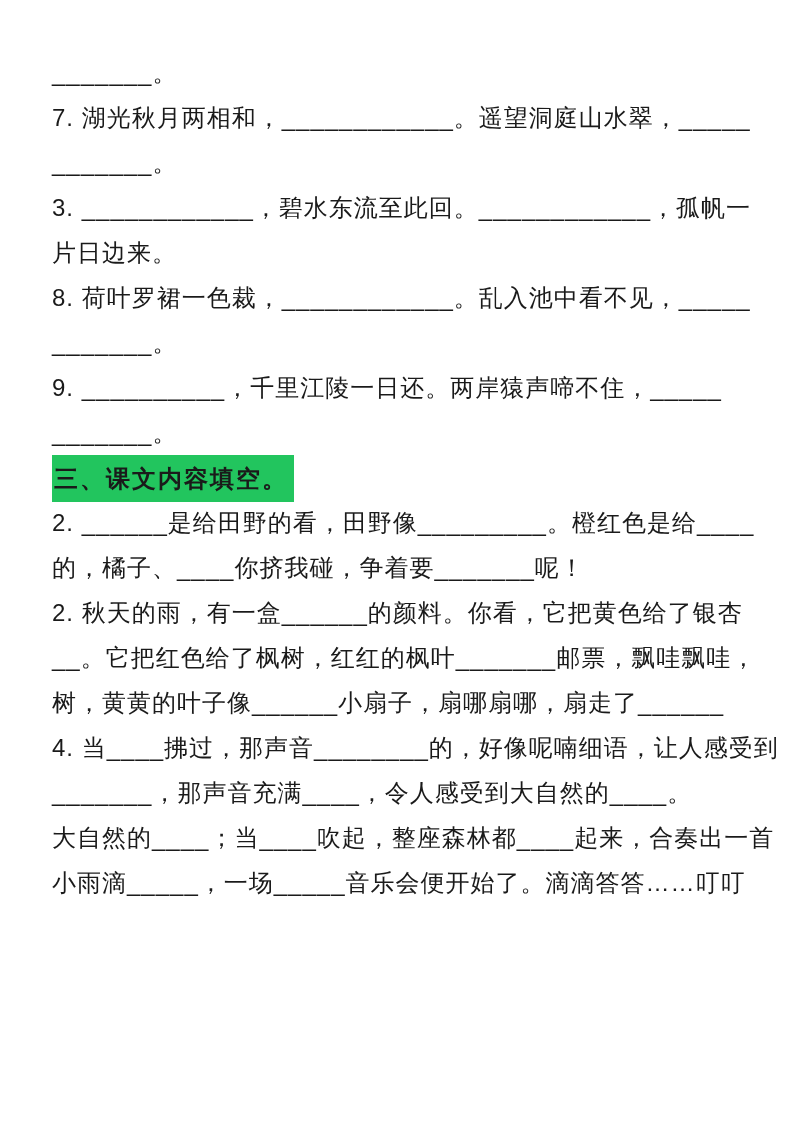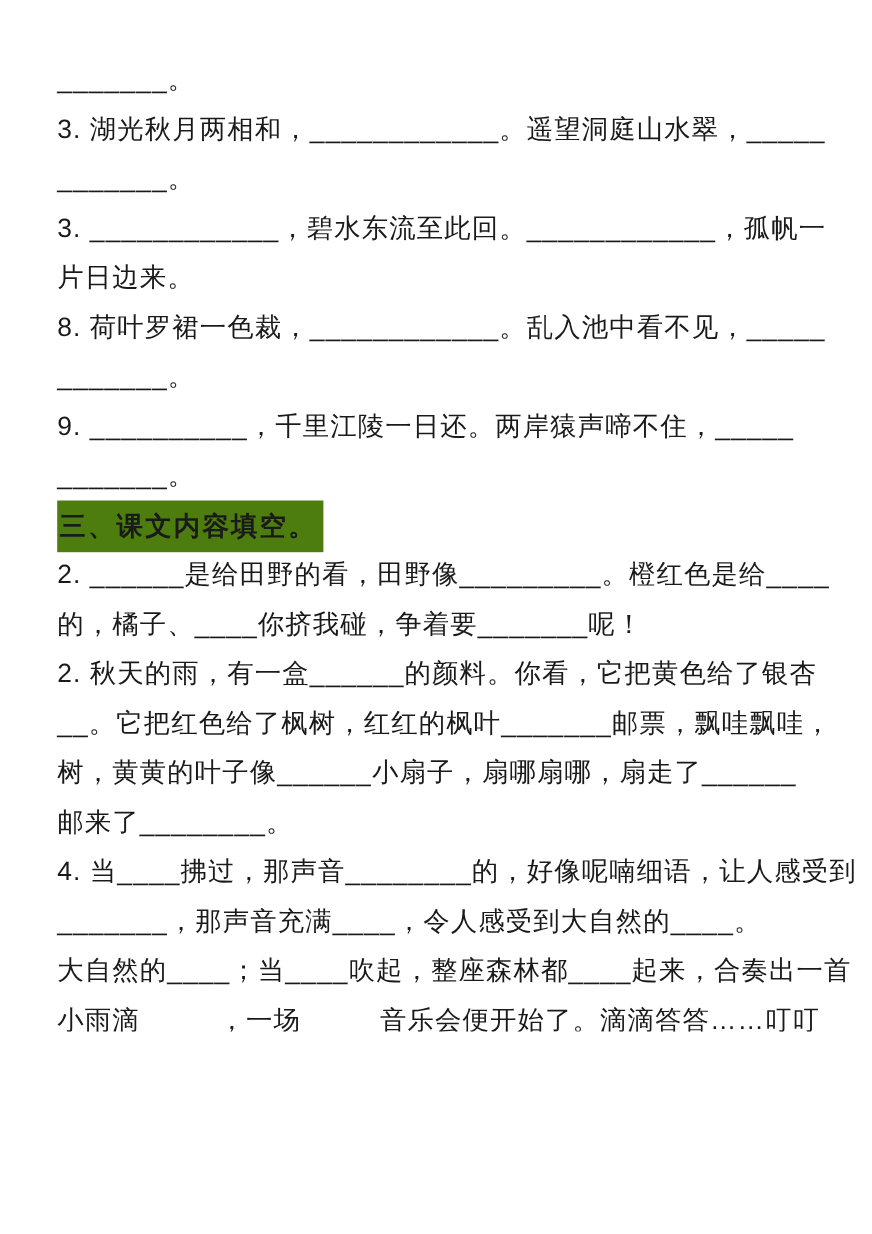--- a/index.html
+++ b/index.html
@@ -38,38 +38,37 @@
     padding: 1px 6px 1px 2px;
   }
 </style>
 </head>
 <body>
 
 <div class="page" style="background: rgb(255, 255, 255);">
   <div class="doc" style="color: rgb(26, 26, 26);">
 
     <div class="line">_______。</div>
-    <div class="line">3. 湖光秋月两相和，____________。遥望洞庭山水翠，_____</div>
+    <div class="line">7. 湖光秋月两相和，____________。遥望洞庭山水翠，_____</div>
     <div class="line">_______。</div>
     <div class="line">3. ____________，碧水东流至此回。____________，孤帆一</div>
     <div class="line">片日边来。</div>
     <div class="line">8. 荷叶罗裙一色裁，____________。乱入池中看不见，_____</div>
     <div class="line">_______。</div>
     <div class="line">9. __________，千里江陵一日还。两岸猿声啼不住，_____</div>
     <div class="line">_______。</div>
 
     <div class="line heading-line">
-      <span class="heading-highlight" style="background: #4d7c0f;">三、课文内容填空。</span>
+      <span class="heading-highlight" style="background: #22c55e;">三、课文内容填空。</span>
     </div>
 
     <div class="line">2. ______是给田野的看，田野像_________。橙红色是给____</div>
     <div class="line">的，橘子、____你挤我碰，争着要_______呢！</div>
     <div class="line">2. 秋天的雨，有一盒______的颜料。你看，它把黄色给了银杏</div>
     <div class="line">__。它把红色给了枫树，红红的枫叶_______邮票，飘哇飘哇，</div>
     <div class="line">树，黄黄的叶子像______小扇子，扇哪扇哪，扇走了______</div>
-    <div class="line">邮来了________。</div>
     <div class="line">4. 当____拂过，那声音________的，好像呢喃细语，让人感受到</div>
     <div class="line">_______，那声音充满____，令人感受到大自然的____。</div>
     <div class="line">大自然的____；当____吹起，整座森林都____起来，合奏出一首</div>
     <div class="line">小雨滴_____，一场_____音乐会便开始了。滴滴答答……叮叮</div>
 
   </div>
 </div>
 
 </body></html>

